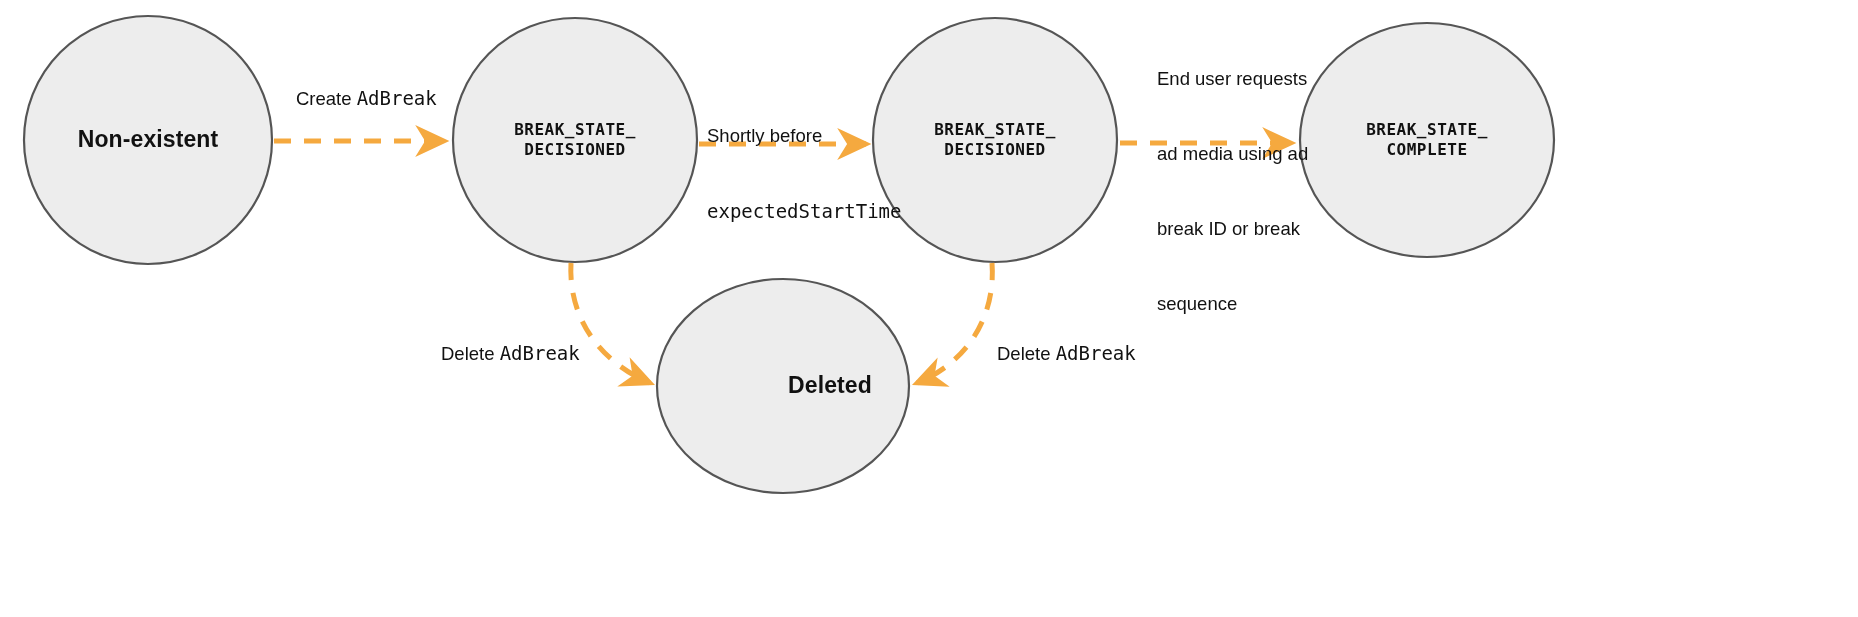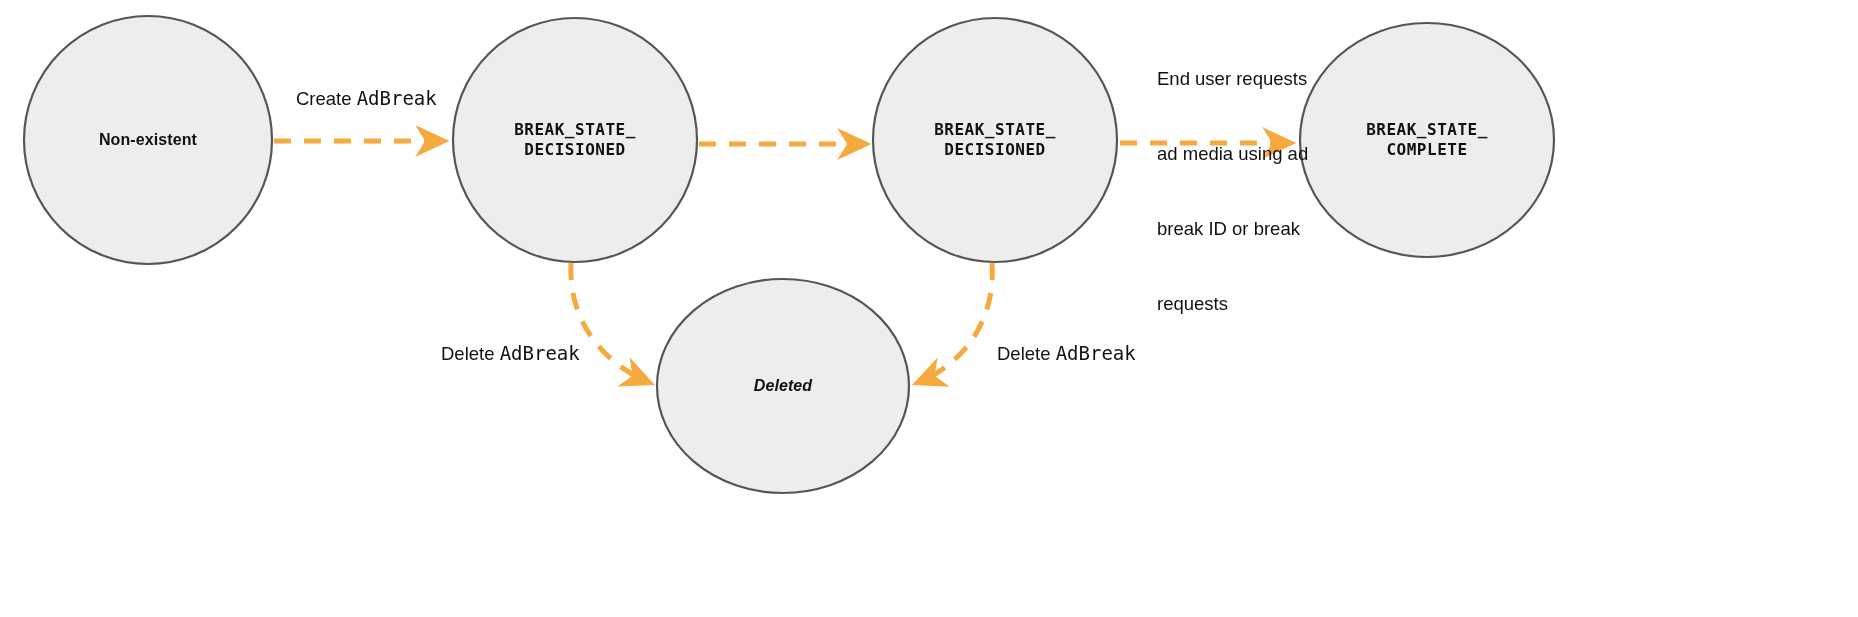--- a/index.html
+++ b/index.html
@@ -40,21 +40,21 @@
     line-height: 1.28;
     white-space: nowrap;
   }
   .node-label.mono {
     font-family: "DejaVu Sans Mono", "Liberation Mono", monospace;
     font-size: 16px;
     letter-spacing: 0.5px;
   }
   .node-label.sans {
     font-family: "Liberation Sans", sans-serif;
-    font-size: 16px;
+    font-size: 23px;
     letter-spacing: 0.1px;
   }
   .edge-label {
     position: absolute;
     color: #111111;
     font-family: "Liberation Sans", sans-serif;
     font-size: 18.5px;
     line-height: 1.35;
     white-space: pre;
     pointer-events: none;
@@ -104,29 +104,33 @@
   <div class="node-label mono" style="left:995px; top:140px; transform:translate(-50%,-50%);">
     <div>BREAK_STATE_</div>
     <div>DECISIONED</div>
   </div>
 
   <div class="node-label mono" style="left:1427px; top:140px; transform:translate(-50%,-50%);">
     <div>BREAK_STATE_</div>
     <div>COMPLETE</div>
   </div>
 
-  <div class="node-label sans" style="left:783px; top:386px; transform:translate(-50%,-50%);font-style:italic;">Deleted</div>
+  <div class="node-label sans" style="left:830px; top:386px; transform:translate(-50%,-50%);">Deleted</div>
 
   <div class="edge-label left" style="left:296px; top:86px;"><span>Create </span><span class="mono">AdBreak</span></div>
 
+  <div class="edge-label left" style="left:707px; top:74px;">
+    <div>Shortly before</div>
+    <div class="mono">expectedStartTime</div>
+  </div>
 
   <div class="edge-label left" style="left:1136px; top:17px;margin-left:21px;">
     <div>End user requests</div>
     <div>ad media using ad</div>
     <div>break ID or break</div>
-    <div>requests</div>
+    <div>sequence</div>
   </div>
 
   <div class="edge-label left" style="left:441px; top:341px;"><span>Delete </span><span class="mono">AdBreak</span></div>
 
   <div class="edge-label left" style="left:997px; top:341px;"><span>Delete </span><span class="mono">AdBreak</span></div>
 
 </div>
 
 </body></html>

